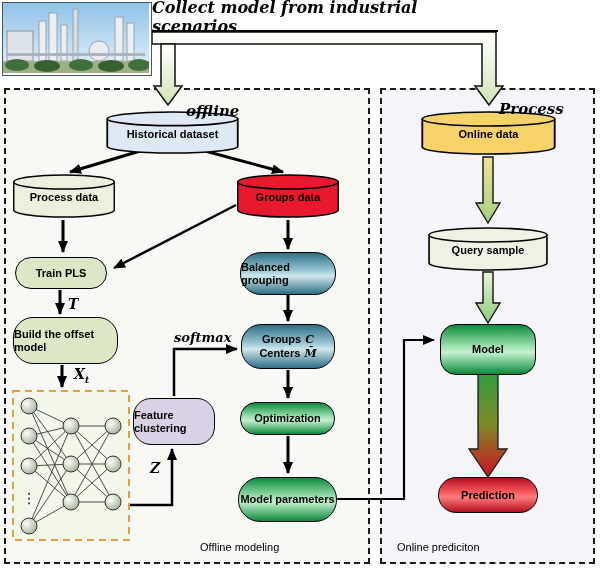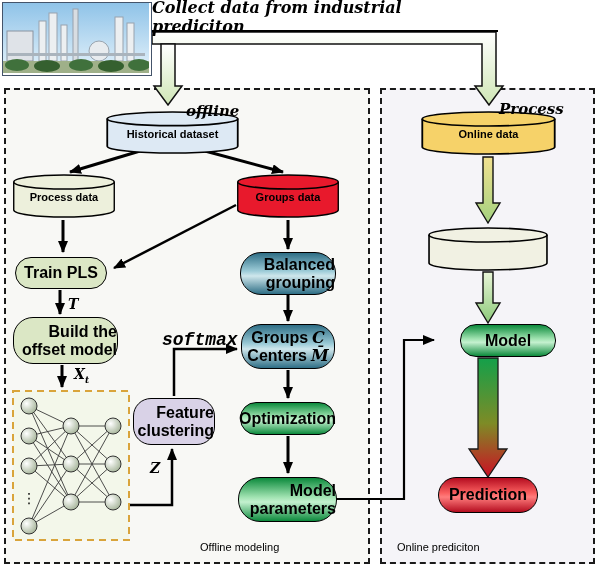--- a/index.html
+++ b/index.html
@@ -40,50 +40,50 @@
   .cyl-hist    { left:105px; top:110px; width:135px; height:45px; }
   .cyl-process { left:12px;  top:173px; width:104px; height:46px; }
   .cyl-quality { left:236px; top:173px; width:104px; height:46px; }
   .cyl-online  { left:420px; top:110px; width:137px; height:46px; }
   .cyl-query   { left:427px; top:226px; width:122px; height:46px; }
 
   
   .box {
     position:absolute; z-index:3; box-sizing:border-box;
     display:flex; flex-direction:column; align-items:center; justify-content:center;
-    text-align:right; border:1.6px solid #000;
-    font-weight:bold; font-size:16px; line-height:1.12;
+    text-align:left; border:1.6px solid #000;
+    font-weight:bold; font-size:11px; line-height:1.12;
   }
   .lightgreen { background:#dbe7c5; }
   .lavender   { background:#d9d2e7; }
   .teal  { background:linear-gradient(180deg,#2e6e85 0%,#9ccbd7 44%,#cfe7ec 56%,#2e6e85 100%); }
   .green { background:linear-gradient(180deg,#0c8a3c 0%,#9fe2b0 44%,#c4f1cf 56%,#0c8a3c 100%); }
   .redpill { background:linear-gradient(180deg,#b50d20 0%,#fa5f5f 44%,#ff7d7d 56%,#b50d20 100%); }
 
   .box-trainpls { left:15px;  top:257px; width:92px;  height:32px; border-radius:16px; }
   .box-offset   { left:13px;  top:317px; width:105px; height:47px; border-radius:20px; }
   .box-fc       { left:133px; top:398px; width:82px;  height:47px; border-radius:18px; }
   .box-bal      { left:240px; top:252px; width:96px;  height:43px; border-radius:21px; }
   .box-groups   { left:241px; top:324px; width:94px;  height:45px; border-radius:20px; }
   .box-opt      { left:240px; top:402px; width:95px;  height:33px; border-radius:16px; }
   .box-params   { left:238px; top:477px; width:99px;  height:45px; border-radius:22px; }
-  .box-model    { left:460px; top:324px; width:96px;  height:33px; border-radius:16px; }
+  .box-model    { left:440px; top:324px; width:96px;  height:51px; border-radius:16px; }
   .box-pred     { left:438px; top:477px; width:100px; height:36px; border-radius:18px; }
 
   .sym { font-family:"DejaVu Serif", serif; font-style:italic; margin-left:4px; }
 
   
   .math {
     position:absolute; z-index:4; font-family:"DejaVu Serif", serif;
     font-style:italic; font-weight:bold; font-size:14px;
   }
   .lbl-t  { left:68px;  top:296px; }
   .lbl-x  { left:74px;  top:366px; }
   .lbl-z  { left:150px; top:460px; }
-  .lbl-sm { left:162px; top:330px; font-size:18px;font-family:Liberation Mono, monospace; }
+  .lbl-sm { left:174px; top:330px; font-size:13px; }
   .sub { font-size:9px; vertical-align:sub; }
 
   
   .caption { position:absolute; z-index:3; font-weight:normal; font-size:11px; }
   .cap-offline { left:200px; top:541px; width:170px; }
   .cap-online  { left:397px; top:541px; width:190px; }
 </style>
 </head>
 <body>
 
@@ -201,21 +201,21 @@
     <rect x="4" y="50" width="138" height="3" fill="#aab4bd"></rect>
     <rect x="0" y="58" width="146" height="12" fill="#9fb089"></rect>
     <ellipse cx="14" cy="62" rx="12" ry="6" fill="#40713c"></ellipse>
     <ellipse cx="44" cy="63" rx="13" ry="6" fill="#35602f"></ellipse>
     <ellipse cx="78" cy="62" rx="12" ry="6" fill="#40713c"></ellipse>
     <ellipse cx="108" cy="63" rx="13" ry="6" fill="#35602f"></ellipse>
     <ellipse cx="136" cy="62" rx="11" ry="6" fill="#40713c"></ellipse>
   </svg>
 </div>
 
-<div class="title">Collect data from industrial prediciton</div>
+<div class="title">Collect model from industrial scenarios</div>
 <div class="branch-label lbl-offline">offline</div>
 <div class="branch-label lbl-online">Process</div>
 
 <div class="cyl cyl-hist" style="--fill:#dde9f4">
   <svg viewBox="0 0 120 46" preserveAspectRatio="none">
     <path d="M2,9 L2,37 A58,7 0 0 0 118,37 L118,9" fill="var(--fill)" stroke="#000" stroke-width="1.6"></path>
     <ellipse cx="60" cy="9" rx="58" ry="7" fill="var(--fill)" stroke="#000" stroke-width="1.6"></ellipse>
   </svg>
   <span class="lbl">Historical dataset</span>
 </div>
@@ -242,20 +242,21 @@
     <ellipse cx="60" cy="9" rx="58" ry="7" fill="var(--fill)" stroke="#000" stroke-width="1.6"></ellipse>
   </svg>
   <span class="lbl">Online data</span>
 </div>
 
 <div class="cyl cyl-query" style="--fill:#f1f1e3">
   <svg viewBox="0 0 120 46" preserveAspectRatio="none">
     <path d="M2,9 L2,37 A58,7 0 0 0 118,37 L118,9" fill="var(--fill)" stroke="#000" stroke-width="1.6"></path>
     <ellipse cx="60" cy="9" rx="58" ry="7" fill="var(--fill)" stroke="#000" stroke-width="1.6"></ellipse>
   </svg>
+  <span class="lbl">Query sample</span>
 </div>
 
 <div class="box lightgreen box-trainpls">Train PLS</div>
 <div class="box lightgreen box-offset">Build the offset model</div>
 <div class="box lavender  box-fc">Feature clustering</div>
 <div class="box teal box-bal">Balanced grouping</div>
 
 <div class="box teal box-groups">
   <div>
     <span>Groups</span><span class="sym">C</span>

